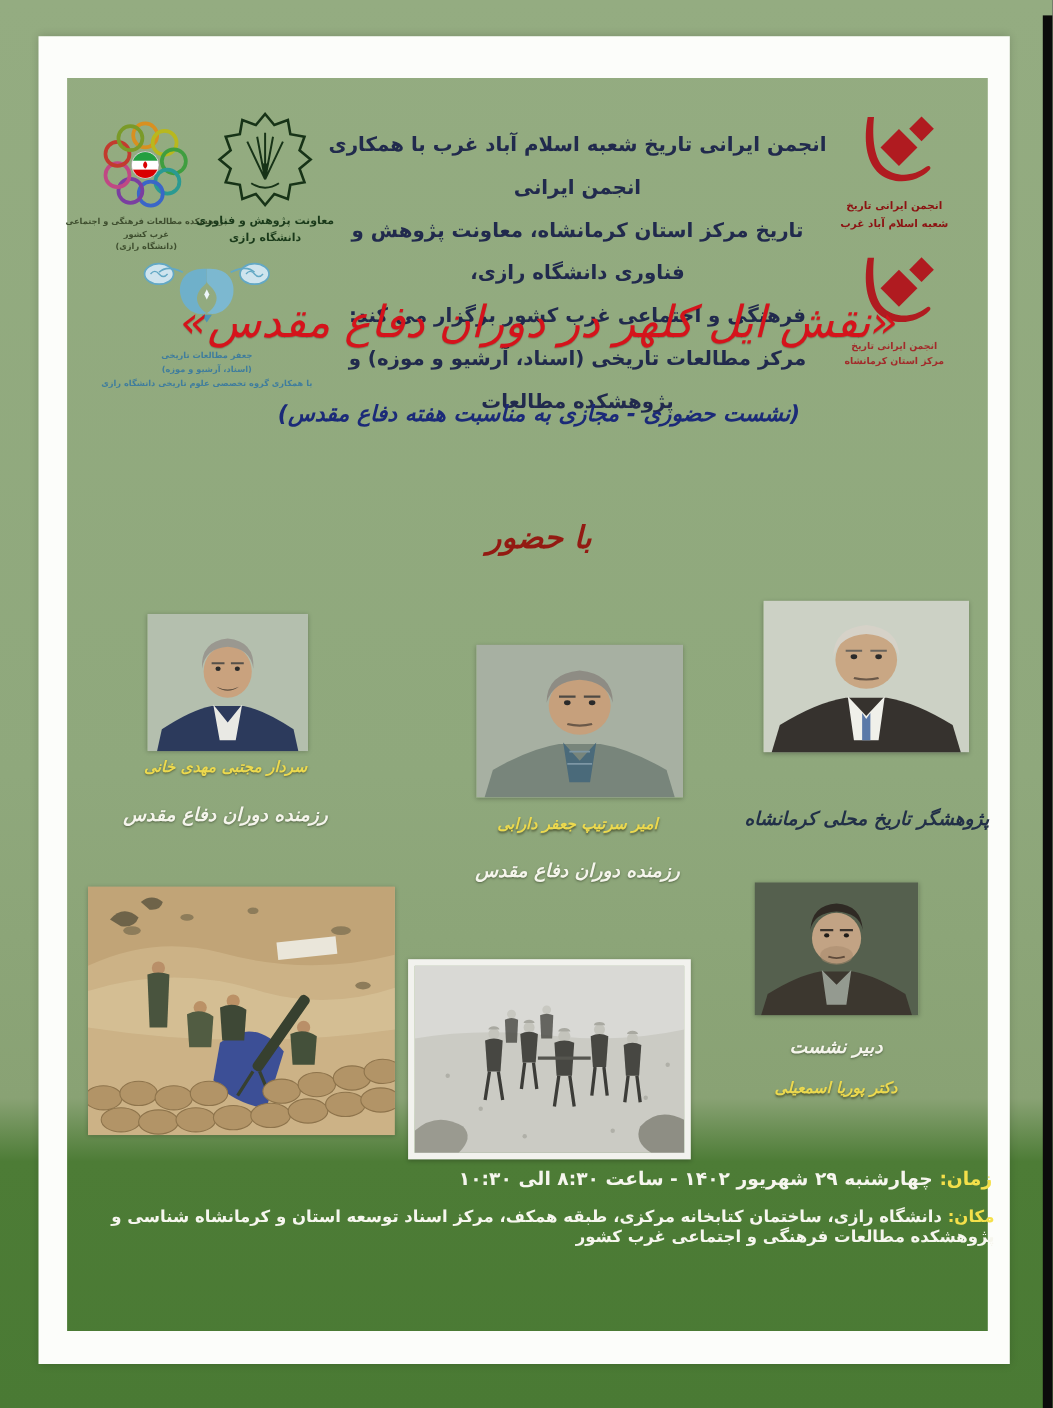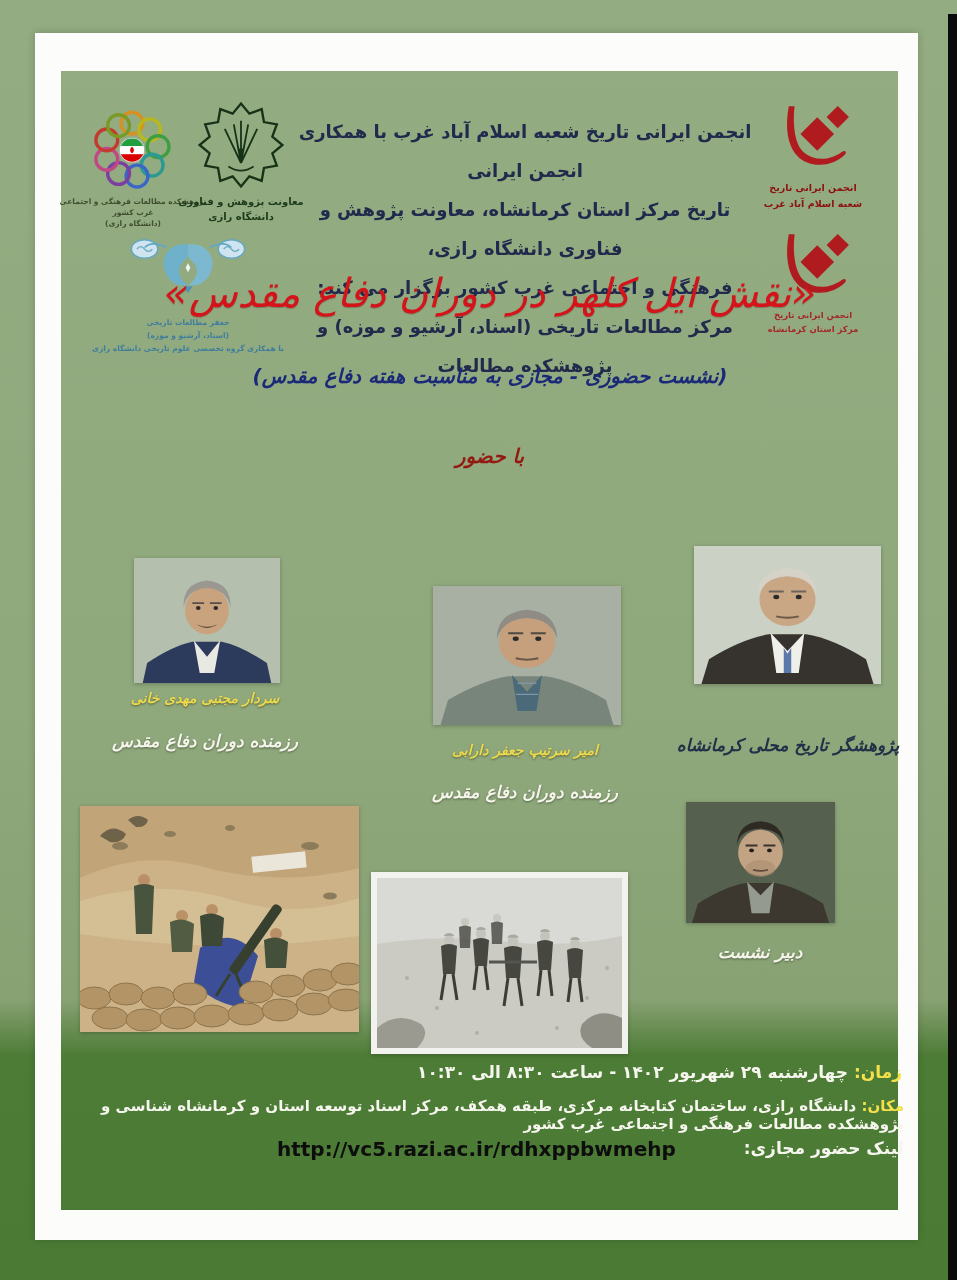--- a/index.html
+++ b/index.html
@@ -26,22 +26,22 @@
   .title{
     left:130px;top:270px;width:720px;
     font-size:40px;font-weight:normal;font-style:italic;color:#d5131b;
     text-shadow:0 1px 1px rgba(60,0,0,.25);
   }
   .subtitle{
     left:180px;top:364px;width:620px;
     font-size:20px;font-weight:bold;font-style:italic;color:#1b2a78;
   }
   .with-presence{
-    left:380px;top:444px;width:220px;
-    font-size:20px;font-weight:bold;font-style:italic;color:#931a12;
+    left:380px;top:472px;width:220px;
+    font-size:28px;font-weight:bold;font-style:italic;color:#931a12;
   }
   .logo-caption{font-weight:bold;text-align:center;}
   .cap-darkgreen{color:#1a3a1a;font-size:10px;line-height:15px;}
   .cap-olive{color:#3f4f2f;font-size:7.5px;line-height:11px;}
   .cap-blue{color:#3f7d9d;font-size:7.5px;line-height:13px;}
   .cap-red{color:#8c1212;font-size:9.5px;line-height:16px;}
   .cap-red2{color:#a22a2a;font-size:8.5px;line-height:14px;}
   .speaker-name{
     font-size:14px;font-weight:bold;font-style:italic;color:#ecd94e;
     text-shadow:0 1px 2px rgba(40,40,10,.55);
@@ -341,27 +341,24 @@
       <ellipse cx="50" cy="42" rx="15" ry="19" fill="#c2a384"></ellipse>
       <path d="M34,36 Q35,17 50,16 Q65,17 66,36 Q64,23 50,22 Q36,23 34,36 Z" fill="#2f2a24"></path>
       <ellipse cx="50" cy="55" rx="10" ry="7" fill="#a88a6e" opacity="0.55"></ellipse>
       <circle cx="44" cy="40" r="1.6" fill="#201d1a"></circle>
         <circle cx="56" cy="40" r="1.6" fill="#201d1a"></circle>
       <path d="M40,36 h8 M52,36 h8" stroke="#3a332c" stroke-width="1.6"></path>
       <path d="M45,56 Q50,58 55,56" stroke="#5e4a3a" stroke-width="1.4" fill="none"></path>
     </svg>
   </div>
   <div class="abs rtl center speaker-role" style="left:640px;top:942px;width:240px;">دبیر نشست</div>
+  <div class="abs rtl center speaker-name" style="left:632px;top:982px;width:256px;">دکتر پوریا اسمعیلی</div>
 
   <div class="abs rtl footer-line f1">
     <span class="footer-label">زمان:</span>
     <span>چهارشنبه ۲۹ شهریور ۱۴۰۲ - ساعت ۸:۳۰ الی ۱۰:۳۰</span>
   </div>
   <div class="abs rtl footer-line f2">
     <span class="footer-label">مکان:</span>
     <span>دانشگاه رازی، ساختمان کتابخانه مرکزی، طبقه همکف، مرکز اسناد توسعه استان و کرمانشاه شناسی و پژوهشکده مطالعات فرهنگی و اجتماعی غرب کشور</span>
   </div>
-  <div class="abs rtl footer-line f3">
-    <span>لینک حضور مجازی:</span>
-    <span class="url">http://vc5.razi.ac.ir/rdhxppbwmehp</span>
-  </div>
 
 </div>
 
 </body></html>

